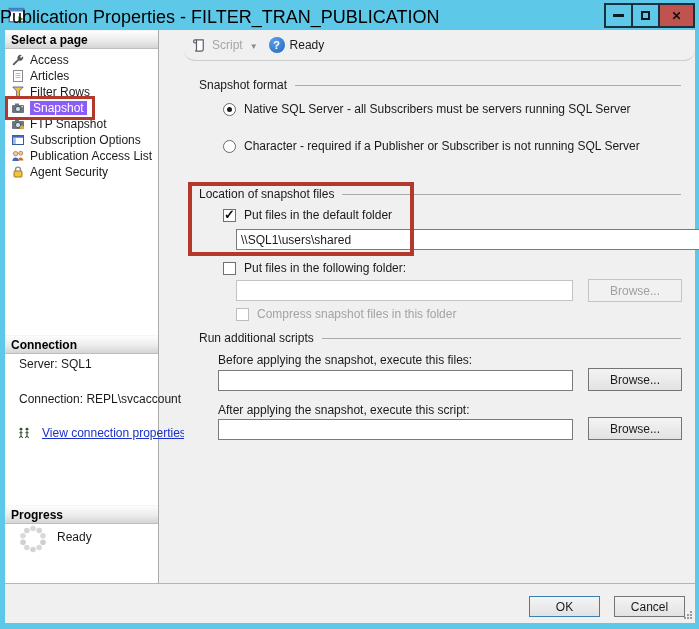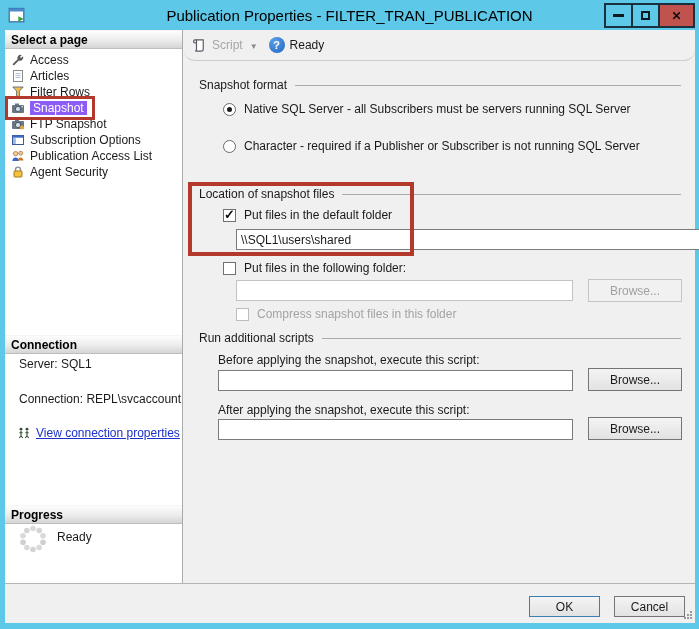--- a/index.html
+++ b/index.html
@@ -4,45 +4,45 @@
 <style>
   * { box-sizing: border-box; margin: 0; padding: 0; }
   html,body { width:699px; height:629px; }
   body { font-family:"Liberation Sans", sans-serif; font-size:12px; color:#1a1a1a; }
 
   .window { position:relative; width:699px; height:629px; background:#5ec8e8; overflow:hidden; }
 
   
   .titlebar { position:absolute; top:0; left:0; width:100%; height:30px; }
   .titlebar-icon { position:absolute; left:8px; top:6px; width:17px; height:17px; }
-  .title-text { position:absolute; left:0; right:0; top:7px; text-align:center; font-size:15px; color:#000; }
+  .title-text { position:absolute; left:0; right:0; top:7px; font-size:18px; color:#000; }
   .win-controls { position:absolute; right:4px; top:3px; display:flex; }
   .win-btn { height:25px; border:2px solid #17313f; display:flex; align-items:center; justify-content:center; margin-left:-2px; cursor:default; }
   .btn-min, .btn-max { width:29px; background:transparent; }
   .btn-close { width:37px; background:#c0534e; font-weight:bold; color:#101010; font-size:12px; }
   .min-bar { width:11px; height:3px; background:#0a1a22; }
   .max-box { width:9px; height:9px; border:2px solid #0a1a22; }
 
   
   .dialog { position:absolute; left:5px; top:30px; width:690px; height:593px; background:#f0f0f0; }
 
   
-  .sidebar { position:absolute; left:0; top:0; width:178px; height:553px; background:#ffffff; border-right:1px solid #ababab; }
+  .sidebar { position:absolute; left:0; top:0; width:154px; height:553px; background:#ffffff; border-right:1px solid #ababab; }
   .side-header { position:absolute; left:0; right:0; height:19px; padding:2px 0 0 6px; font-weight:bold; color:#000;
                  background:linear-gradient(180deg,#fdfdfd 0%,#ececec 55%,#d5d5d5 100%);
                  border-top:1px solid #f5f5f5; border-bottom:1px solid #bdbdbd; }
   .pages { position:absolute; left:4px; top:22px; }
   .page-row { display:flex; align-items:center; height:16px; padding:0 4px 0 2px; width:max-content; cursor:default; }
   .page-row .icon { width:14px; height:14px; margin-right:5px; flex:0 0 auto; }
   .page-label { white-space:nowrap; }
   .page-row.selected .page-label { background:#8b5cf6; color:#fff; padding:0 3px; }
   .page-row.annotated { outline:3px solid #b2392c; outline-offset:1px; }
 
   .side-text { position:absolute; left:14px; white-space:nowrap; }
-  .link-row { position:absolute; left:12px; display:flex; align-items:flex-end; gap:5px; }
+  .link-row { position:absolute; left:12px; display:flex; align-items:flex-end; gap:11px; }
   .link { color:#1b30c8; text-decoration:underline; cursor:pointer; white-space:nowrap; }
 
   .spinner { position:absolute; left:13px; width:30px; height:30px; }
 
   
   .toolbar { position:absolute; left:179px; top:0; width:511px; height:31px; border-bottom:1px solid #cdcdcd;
              display:flex; align-items:center; padding-left:8px; gap:5px; background:#f0f0f0;border-radius:11px; }
   .tool-script-label { color:#a6a6a6; }
   .caret { color:#8a8a8a; font-size:8px; margin:2px 6px 0 2px; }
   .help-circle { width:16px; height:16px; border-radius:50%; background:radial-gradient(circle at 35% 30%, #5aa0e8, #1f64c0);
@@ -251,21 +251,21 @@
 
       <div class="opt-row" style="left:52px; top:246px;">
         <span class="cb disabled"></span>
         <span class="lbl-disabled">Compress snapshot files in this folder</span>
       </div>
 
       <div class="group-title" style="top:270px;">
         <span class="gt-label">Run additional scripts</span>
         <span class="gt-line"></span>
       </div>
-      <div class="abs" style="left:34px; top:292px;">Before applying the snapshot, execute this script:</div>
+      <div class="abs" style="left:34px; top:292px;">Before applying the snapshot, execute this files:</div>
       <input class="field" style="left: 34px; top: 309px; width: 355px;" value="">
       <button class="btn" style="left:404px; top:307px; width:94px;">Browse...</button>
 
       <div class="abs" style="left:34px; top:342px;">After applying the snapshot, execute this script:</div>
       <input class="field" style="left: 34px; top: 358px; width: 355px;" value="">
       <button class="btn" style="left:404px; top:356px; width:94px;">Browse...</button>
     </div>
 
     <div class="footer">
       <button class="btn btn-ok">OK</button>

